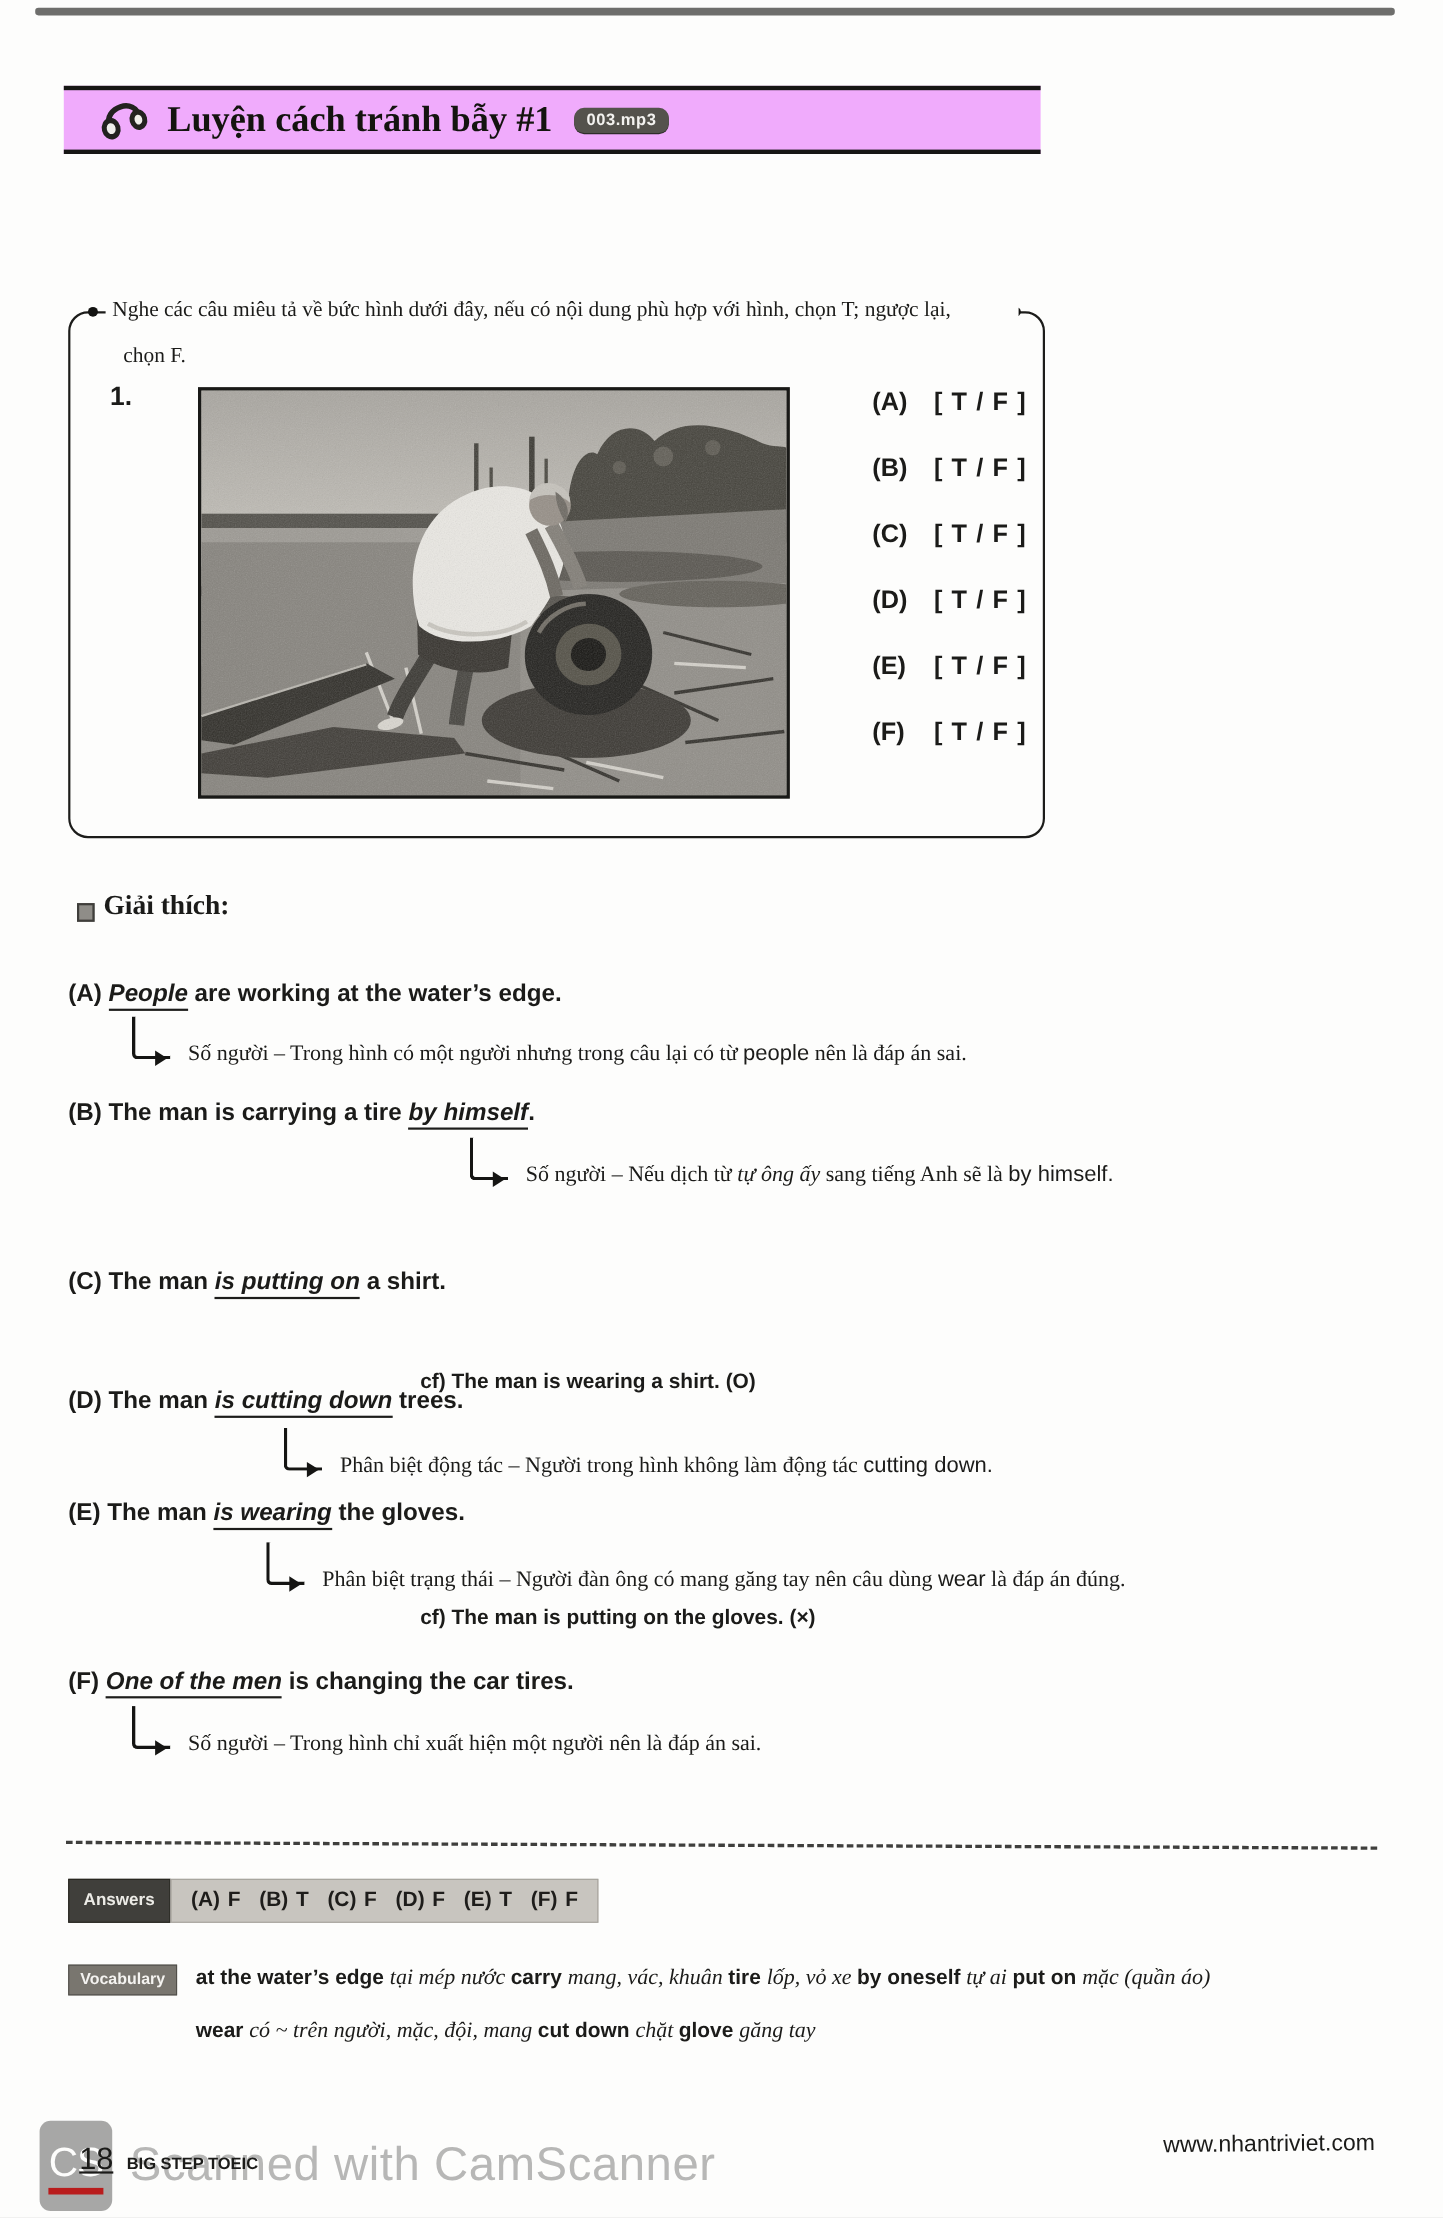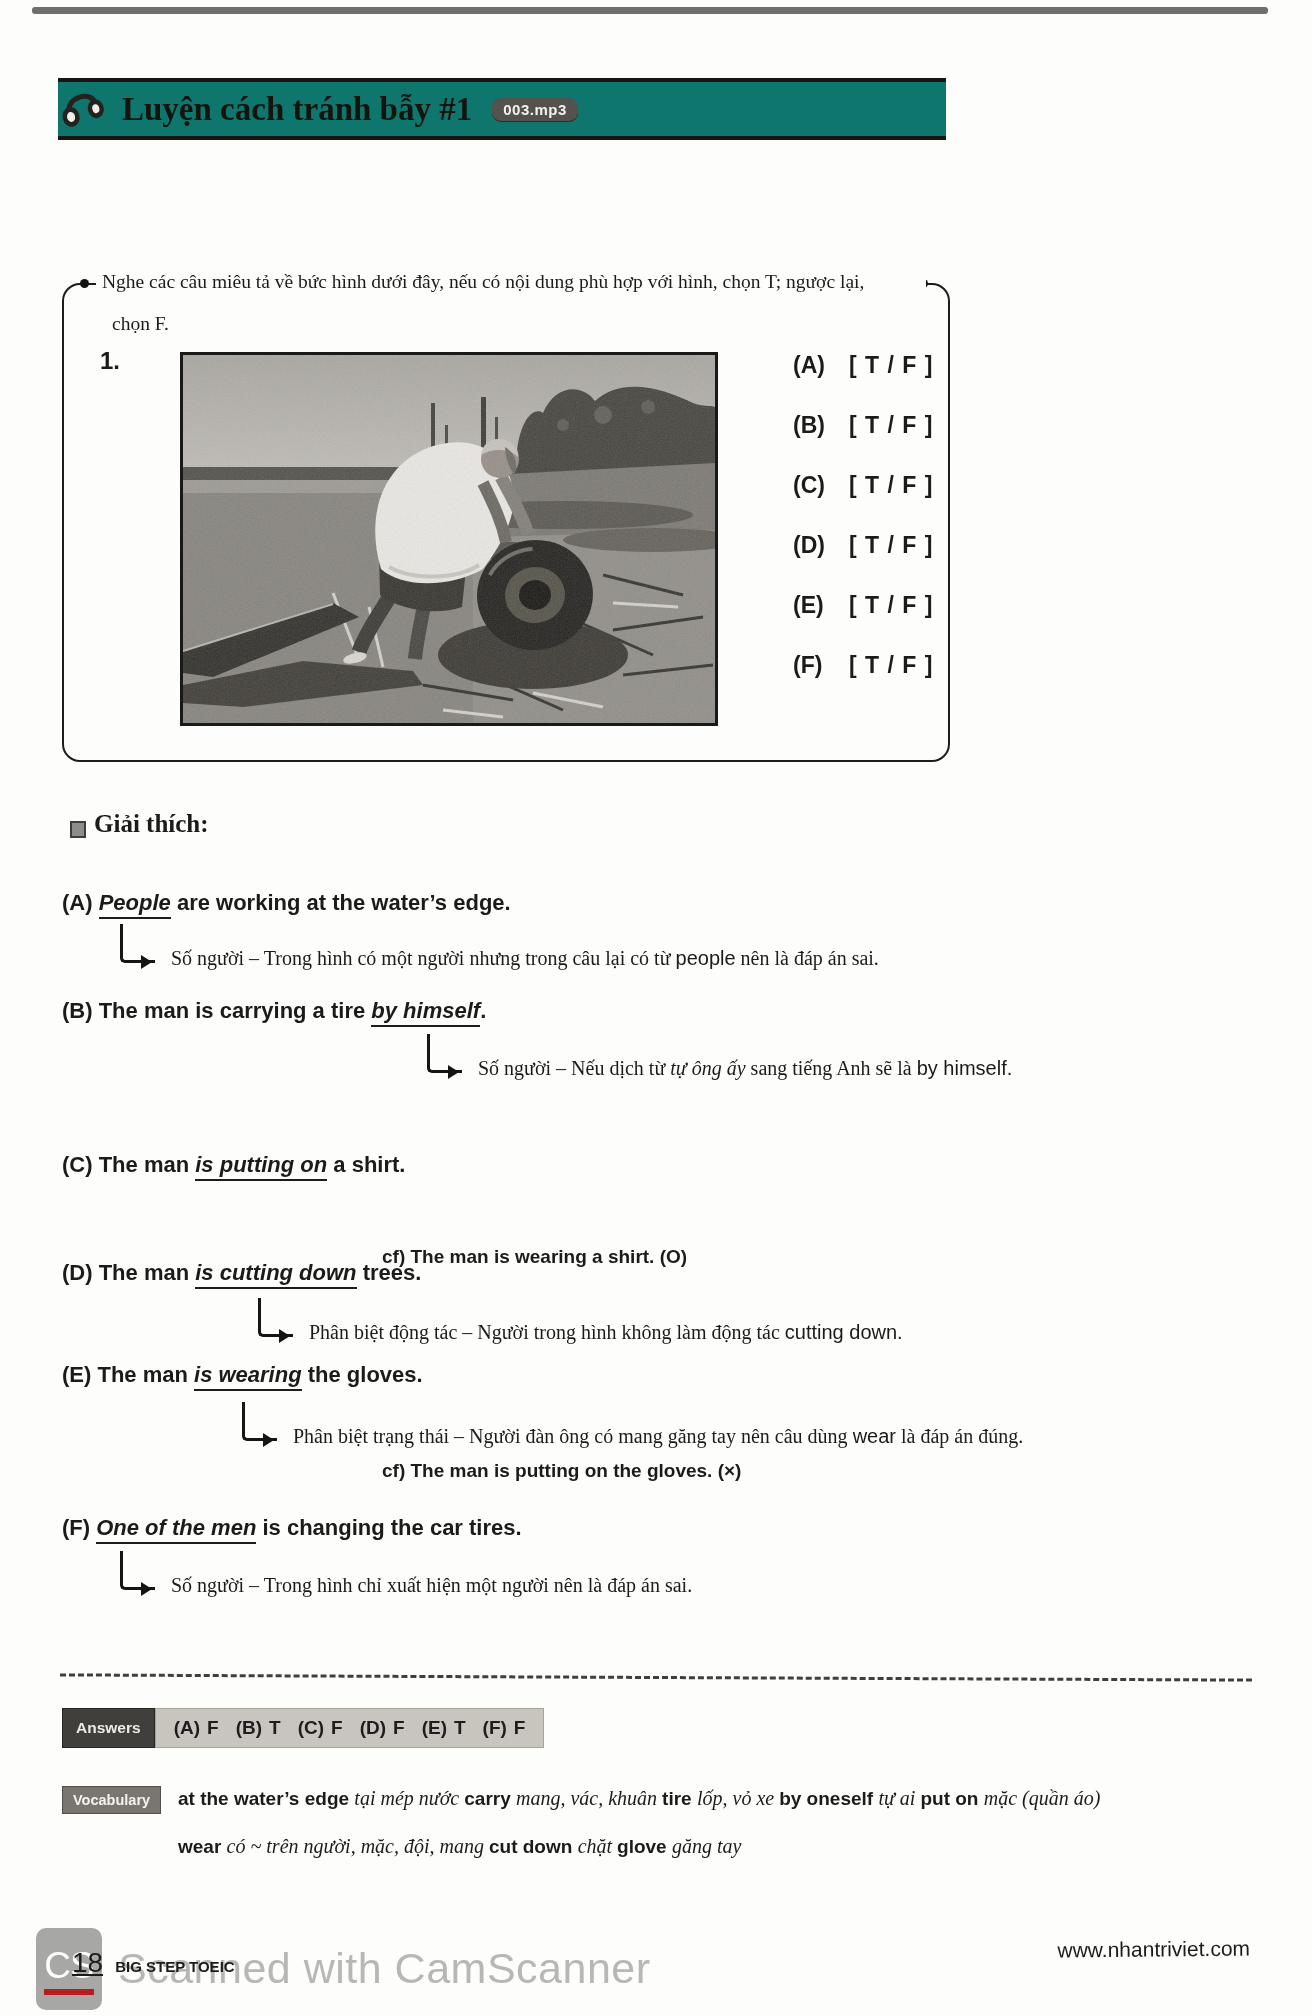--- a/index.html
+++ b/index.html
@@ -1,23 +1,23 @@
 <!DOCTYPE html>
 <html><head>
 <meta charset="utf-8">
 <style>
   html,body{margin:0;padding:0;background:#e8e8e8;}
   .page{position:relative;width:1312px;height:2016px;background:#fdfdfc;overflow:hidden;
         font-family:"Liberation Sans","DejaVu Sans",sans-serif;color:#1b1b19;}
   
   .top-streak{position:absolute;left:32px;top:7px;width:1236px;height:7px;background:#4a4a47;opacity:.8;border-radius:3px;}
   
-  .header-bar{position:absolute;left:58px;top:78px;width:888px;height:62px;background:#0f766e;
+  .header-bar{position:absolute;left:58px;top:78px;width:888px;height:62px;background:#f0abfc;
               border-top:4px solid #161614;border-bottom:4px solid #161614;
-              display:flex;align-items:center;box-sizing:border-box;}
+              display:flex;align-items:center;padding-left:30px;box-sizing:border-box;}
   .header-title{font-family:"Liberation Serif","DejaVu Serif",serif;font-weight:700;font-size:33px;margin-left:16px;color:#14140f;}
   .mp3-badge{margin-left:20px;background:#54524c;color:#f3f2ef;font-size:15px;font-weight:700;
              padding:3px 11px;border-radius:9px;letter-spacing:.5px;box-shadow:0 1px 0 #2e2d29;}
   
   .qbox{position:absolute;left:62px;top:283px;width:884px;height:475px;border:2.5px solid #1c1c1a;border-radius:18px;}
   .instr-strip{position:absolute;left:96px;top:262px;width:818px;background:#fdfdfc;padding:0 6px;
                font-family:"Liberation Serif","DejaVu Serif",serif;font-size:19.5px;line-height:40px;white-space:nowrap;}
   .instr-line2{position:absolute;left:112px;top:304px;font-family:Liberation Serif, serif;font-size:19.5px;line-height:40px;}
   .instr-dot{position:absolute;width:9px;height:9px;border-radius:50%;background:#131311;top:279px;}
   .instr-dot.left{left:80px;} .instr-dot.right{left:919px;}

